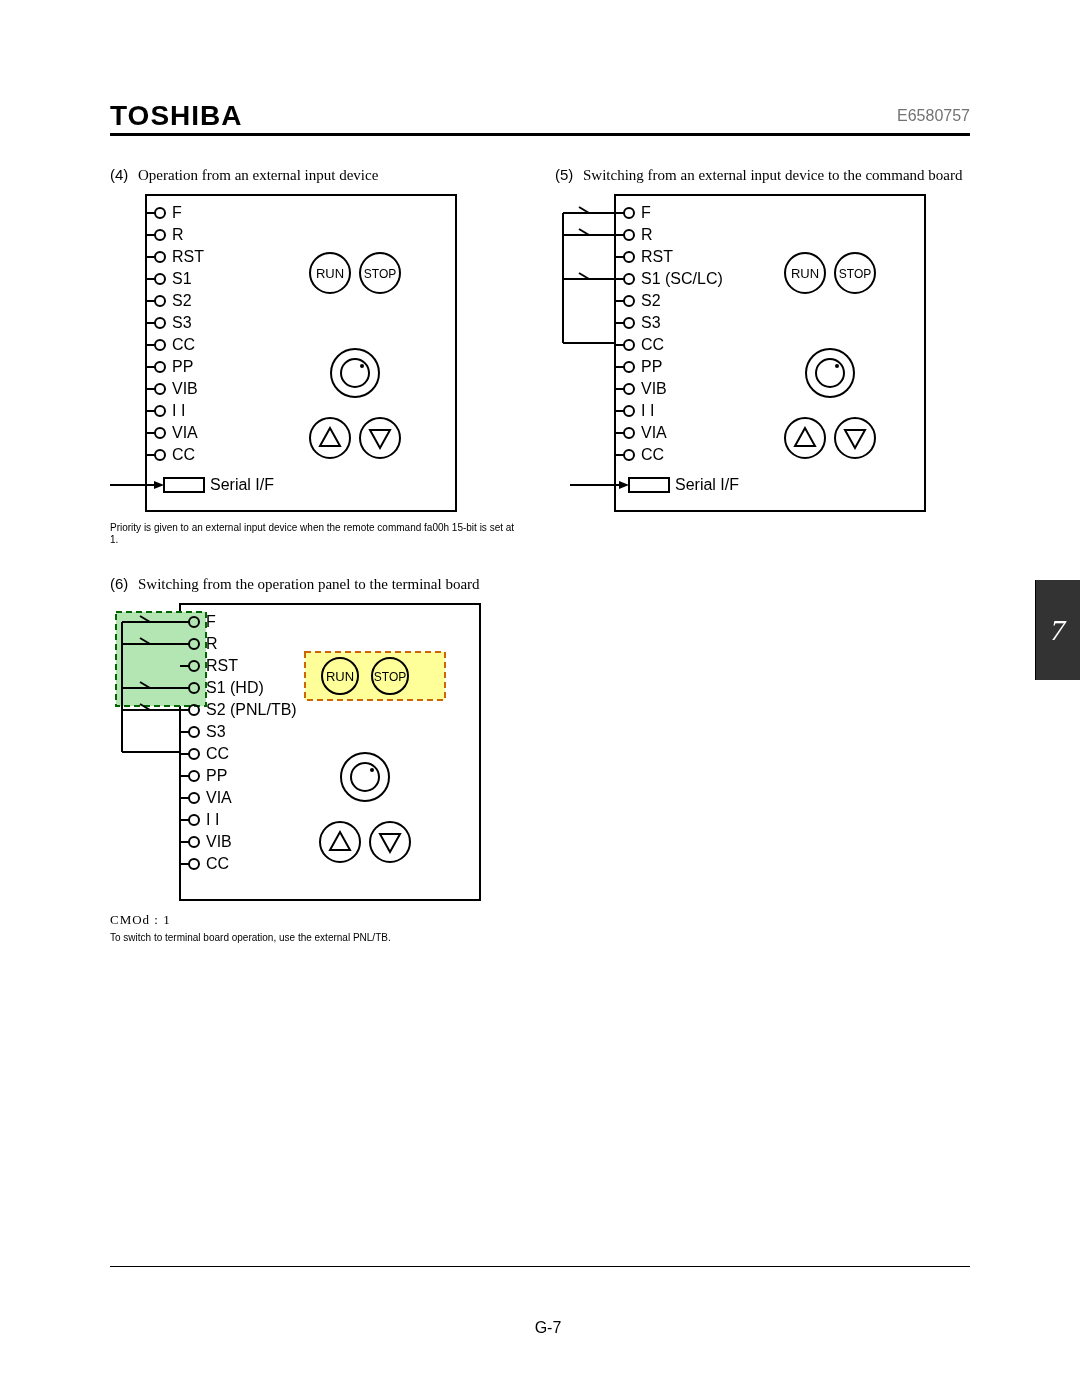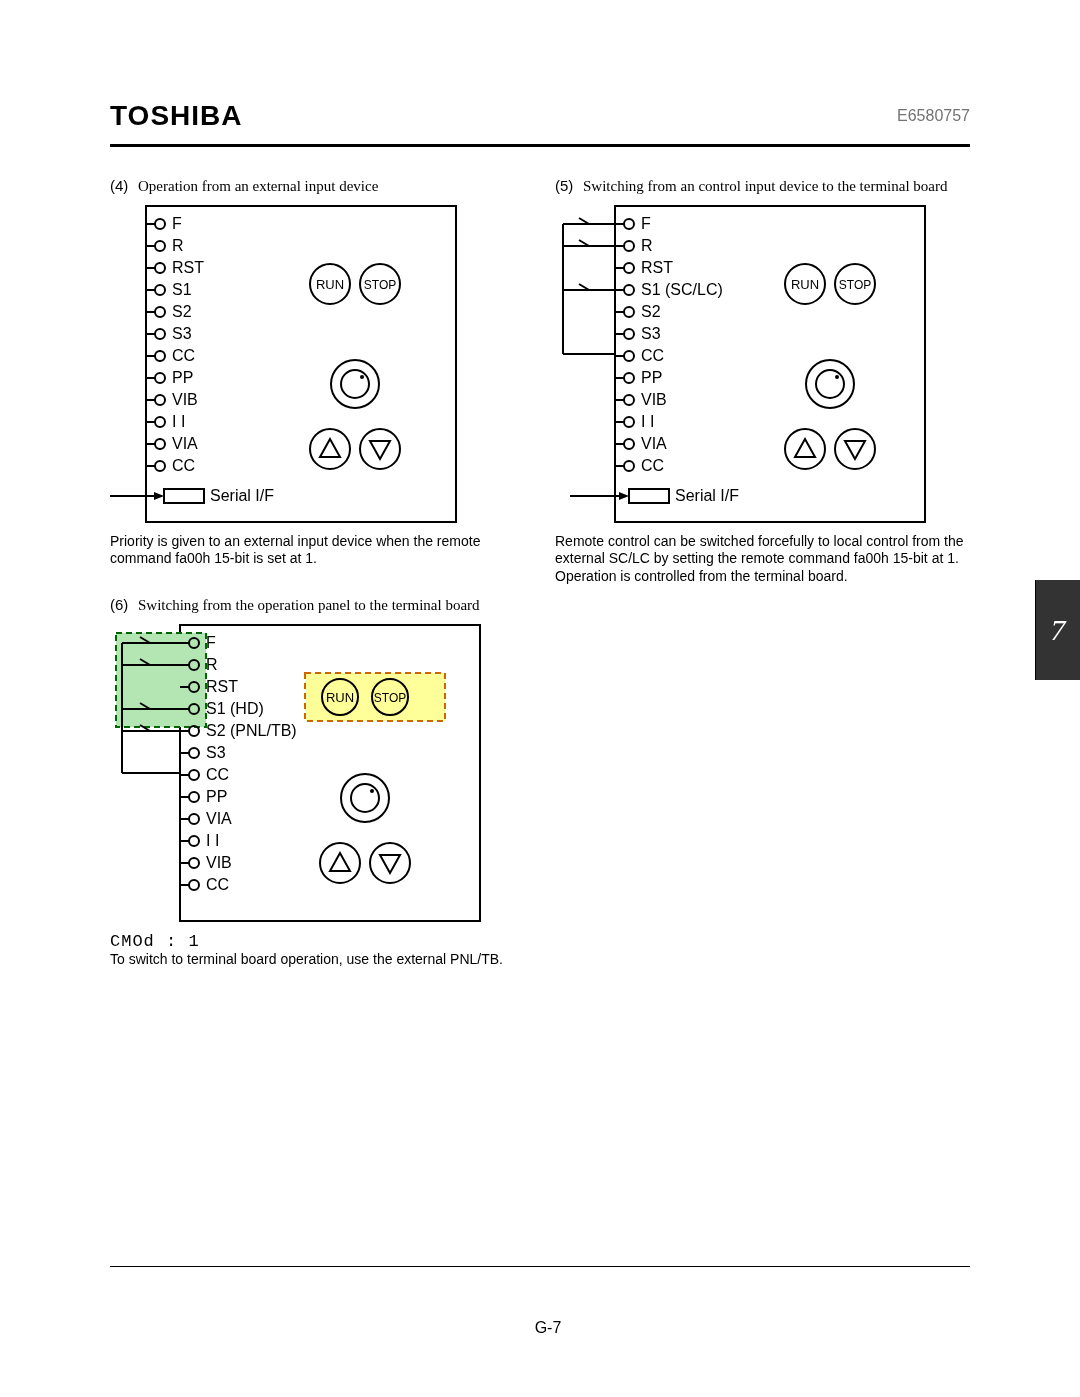--- a/index.html
+++ b/index.html
@@ -15,21 +15,21 @@
     width: 1080px;
     min-height: 1397px;
     padding: 100px 110px 60px 110px;
     position: relative;
   }
   .header-row {
     display: flex;
     justify-content: space-between;
     align-items: center;
     border-bottom: 3px solid #000;
-    padding-bottom: 12px;
+    padding-bottom: 1px;
     margin-bottom: 30px;
   }
   .brand {
     font-family: Arial, Helvetica, sans-serif;
     font-weight: 900;
     font-size: 28px;
     letter-spacing: 1px;
   }
   .docnum {
     font-size: 16px;
@@ -46,21 +46,21 @@
     display: flex;
     font-size: 15px;
     margin-bottom: 6px;
   }
   .item-num { width: 28px; }
   .item-text { flex: 1; line-height: 1.25; font-family: Liberation Serif, serif; }
   .diagram-wrap {
     margin: 8px 0 6px 0;
   }
   .caption {
-    font-size: 14px;
+    font-size: 10px;
     line-height: 1.25;
     margin-top: 4px;
   }
   .section-tab {
     position: absolute;
     right: 0;
     top: 580px;
     width: 45px;
     height: 100px;
     background: #333;
@@ -81,22 +81,22 @@
     font-size: 16px;
   }
   .bottom-rule {
     position: absolute;
     bottom: 130px;
     left: 110px;
     right: 110px;
     border-top: 1px solid #000;
   }
   .seg-label {
-    font-family: Liberation Mono, monospace;
-    font-size: 17px;
+    font-family: Liberation Serif, serif;
+    font-size: 13px;
     letter-spacing: 1px;
   }
   svg text { font-family: Arial, Helvetica, sans-serif; }
 </style>
 </head>
 <body>
 
 <div class="page">
 
   <div class="header-row">
@@ -261,21 +261,21 @@
       <div>
         <span class="seg-label">CMOd : 1</span><br>
         <span class="caption">To switch to terminal board operation, use the external PNL/TB.</span>
       </div>
 
     </div>
 
     <div class="col">
       <div class="item-row">
         <div class="item-num">(5)</div>
-        <div class="item-text">Switching from an control input device to the terminal board</div>
+        <div class="item-text">Switching from an external input device to the command board</div>
       </div>
 
       <div class="diagram-wrap">
         <svg width="380" height="320" viewBox="0 0 380 320">
           <rect x="60" y="2" width="310" height="316" fill="none" stroke="#000" stroke-width="2"></rect>
           <g id="terms5">
               <circle cx="74" cy="20" r="5" fill="none" stroke="#000" stroke-width="2"></circle>
               <line x1="60" y1="20" x2="69" y2="20" stroke="#000" stroke-width="2"></line>
               <text x="86" y="25" font-size="16">F</text>
               <circle cx="74" cy="42" r="5" fill="none" stroke="#000" stroke-width="2"></circle>
@@ -336,20 +336,19 @@
           <circle cx="275" cy="180" r="24" fill="none" stroke="#000" stroke-width="2"></circle>
           <circle cx="275" cy="180" r="14" fill="none" stroke="#000" stroke-width="2"></circle>
           <circle cx="282" cy="173" r="2" fill="#000"></circle>
           <circle cx="250" cy="245" r="20" fill="none" stroke="#000" stroke-width="2"></circle>
           <polygon points="250,235 240,253 260,253" fill="none" stroke="#000" stroke-width="2"></polygon>
           <circle cx="300" cy="245" r="20" fill="none" stroke="#000" stroke-width="2"></circle>
           <polygon points="300,255 290,237 310,237" fill="none" stroke="#000" stroke-width="2"></polygon>
         </svg>
       </div>
 
-      <div class="caption">Remote control can be switched forcefully to local control from the external SC/LC by setting the remote command fa00h 15-bit at 1. Operation is controlled from the terminal board.</div>
     </div>
   </div>
 
   <div class="section-tab">7</div>
   <div class="bottom-rule"></div>
   <div class="footer">G-7</div>
 </div>
 
 </body></html>

